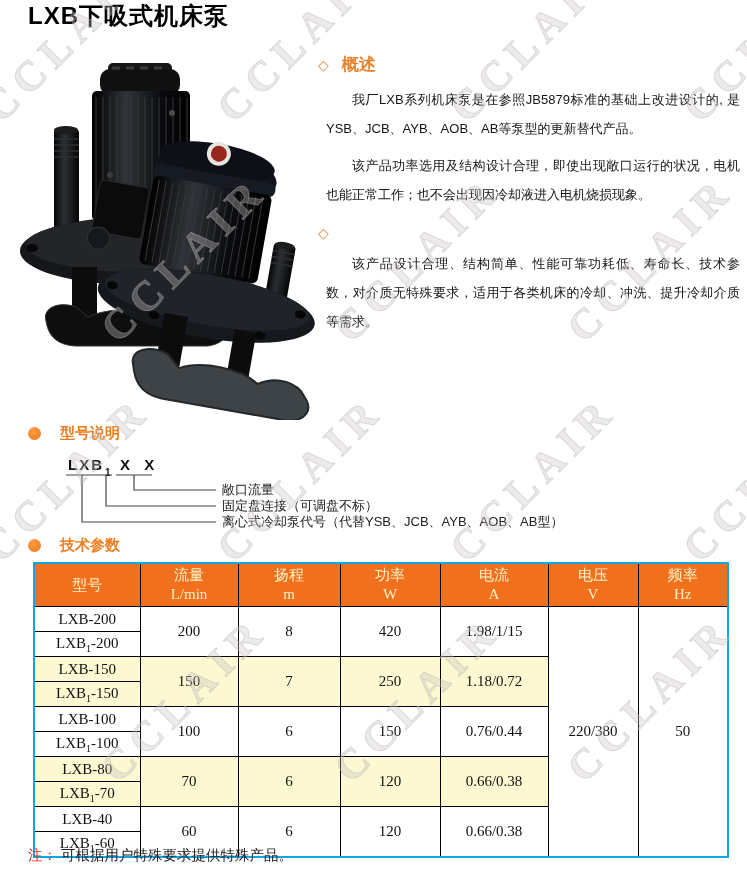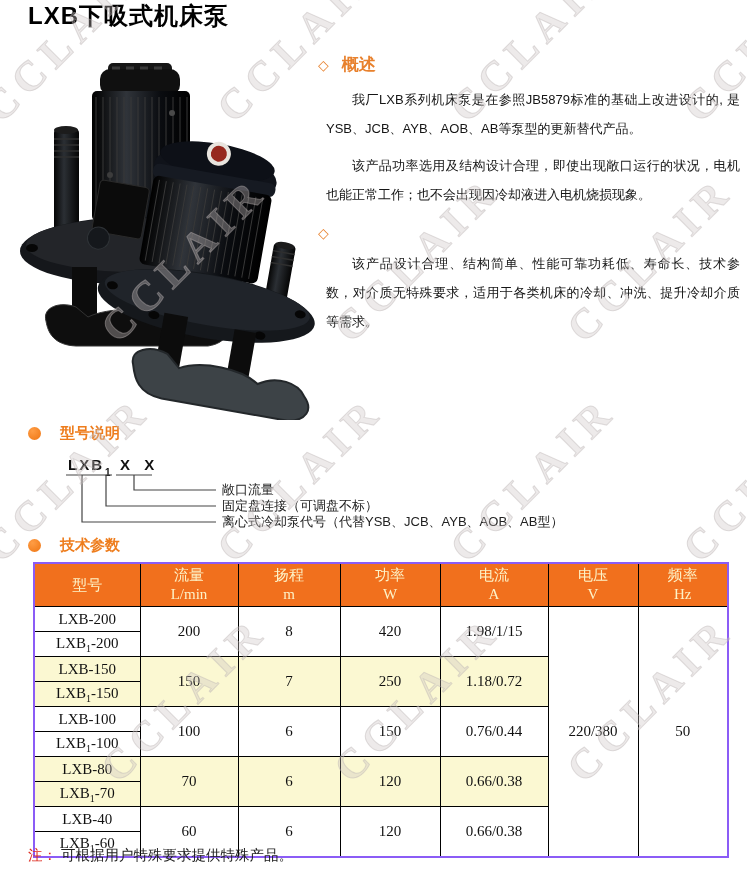--- a/index.html
+++ b/index.html
@@ -25,21 +25,21 @@
   .bullet{width:13px;height:13px;border-radius:50%;
           background:radial-gradient(circle at 35% 30%, #ff9d45, #ee7512);}
   .legend-svg{display:block;margin:5px 0 0 16px;}
   .dg-line{stroke:#444;stroke-width:1.2;fill:none;}
   .dg-code{font:bold 15px "Liberation Sans",sans-serif;fill:#111;letter-spacing:2px;}
   .dg-sub{font:bold 10px "Liberation Sans",sans-serif;fill:#111;}
   .dg-label{font:13px "Liberation Sans",sans-serif;fill:#222;}
   
   .specs-head{position:absolute;left:28px;top:536px;}
   table.specs{position:absolute;left:33px;top:562px;border-collapse:collapse;
-              table-layout:fixed;border:2px solid #8b5cf6;}
+              table-layout:fixed;border:2px solid #0ea5e9;}
   table.specs th{background:#f1701d;color:#fdf3c8;border:1px solid #000;height:42px;
                  font-family:"Liberation Serif",serif;font-size:15px;font-weight:normal;
                  padding:0;text-align:center;vertical-align:middle;}
   .h-zh,.h-en{line-height:19px;}
   .h-en:empty{display:none;}
   table.specs td{border:1px solid #000;height:24px;padding:0;text-align:center;
                  vertical-align:middle;font-family:"Liberation Serif",serif;font-size:15px;
                  color:#111;background:#fff;}
   table.specs td.hl{background:#fbf8d2;}
   table.specs sub{font-size:10px;}

